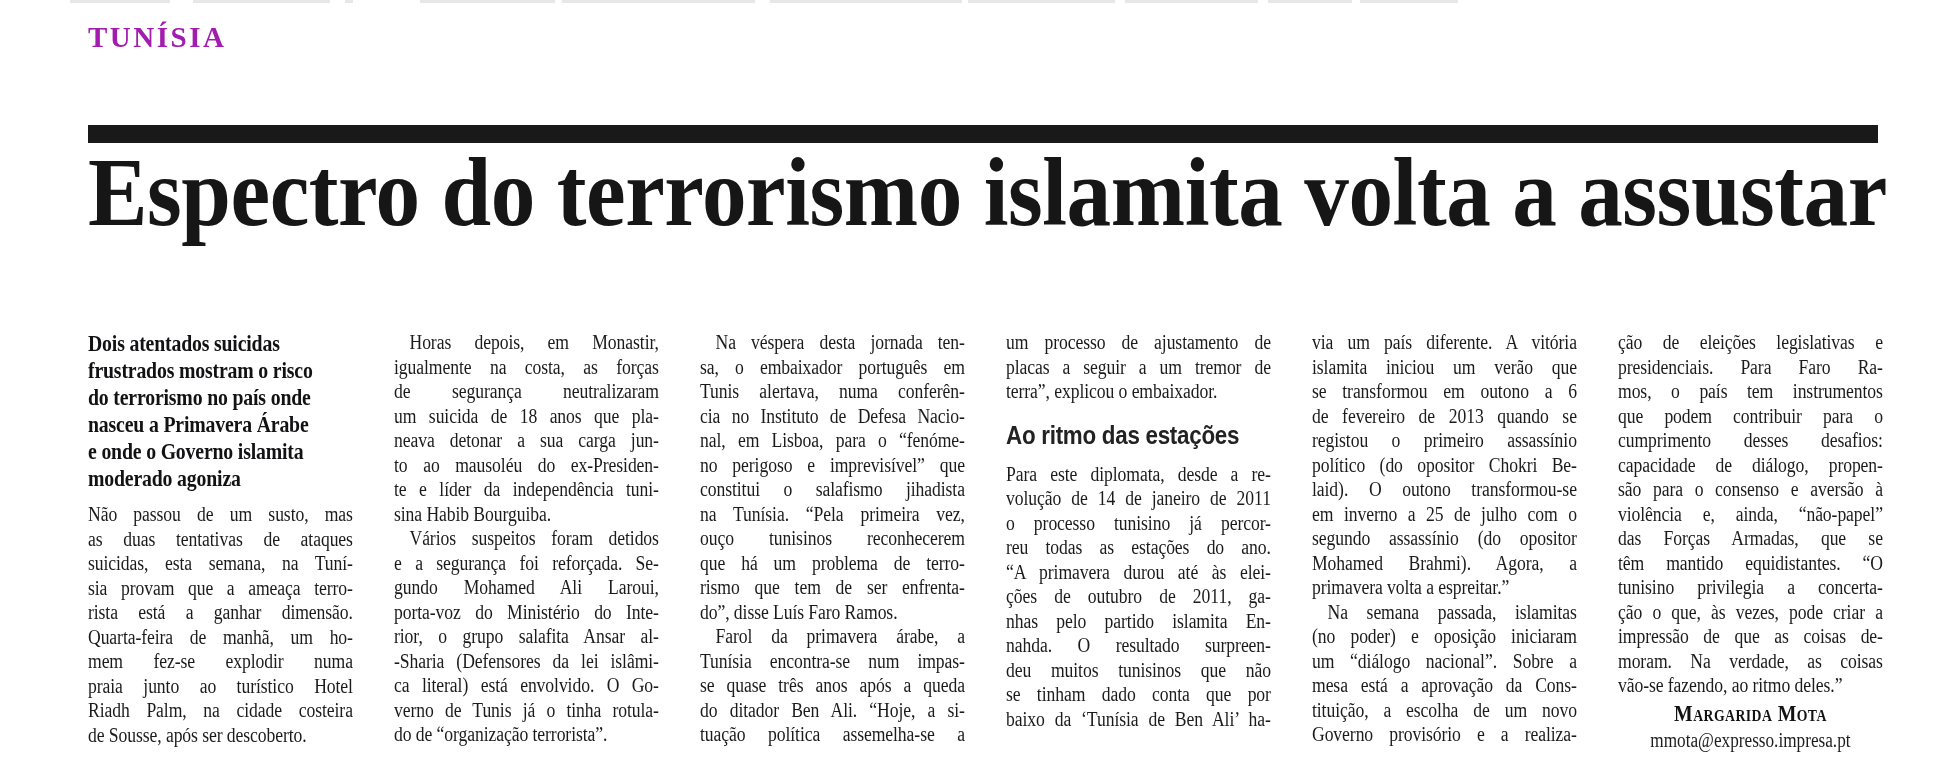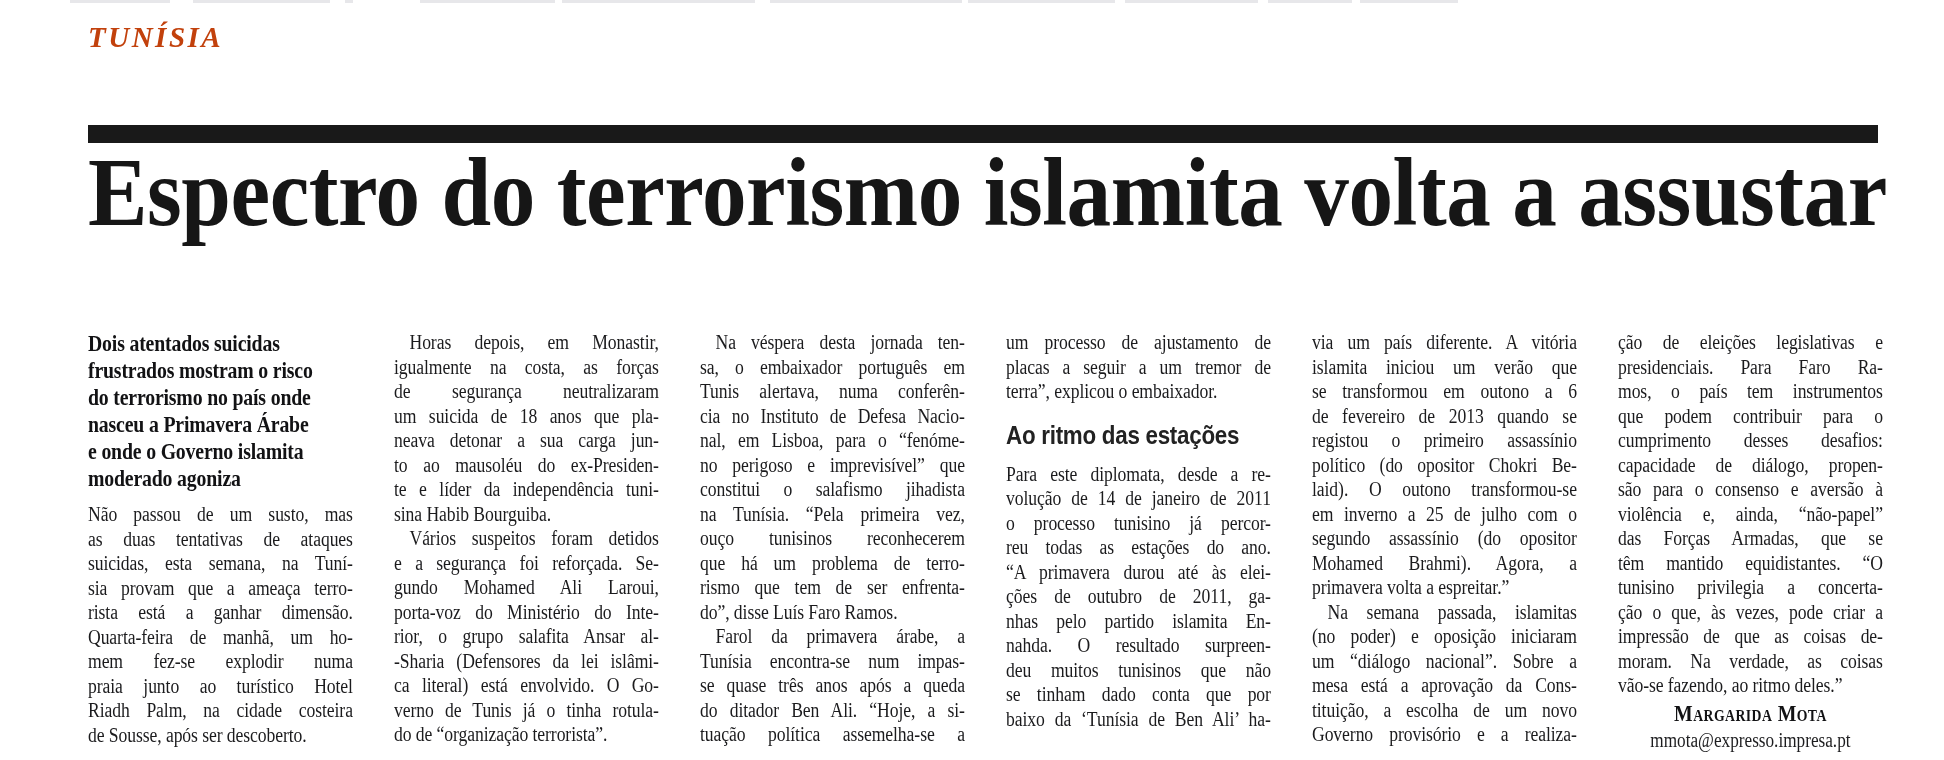--- a/index.html
+++ b/index.html
@@ -62,21 +62,21 @@
     <div class="frag" style="left: 345px; width: 8px;"></div>
     <div class="frag" style="left: 420px; width: 135px;"></div>
     <div class="frag" style="left: 562px; width: 193px;"></div>
     <div class="frag" style="left: 770px; width: 192px;"></div>
     <div class="frag" style="left: 968px; width: 147px;"></div>
     <div class="frag" style="left: 1125px; width: 133px;"></div>
     <div class="frag" style="left: 1268px; width: 84px;"></div>
     <div class="frag" style="left: 1360px; width: 98px;"></div>
   </div>
 
-<div class="kicker" style="color: #c2410c; font-style: italic;">TUNÍSIA</div>
+<div class="kicker" style="color: #a21caf;">TUNÍSIA</div>
 
 <div class="bar" style="background: rgb(25, 25, 25);"></div>
 
 <h1 class="headline" style="margin:0;font-weight:700;">Espectro do terrorismo islamita volta a assustar</h1>
 
 <div id="article">
     <div class="col" style="left: 88px;">
       <div class="block lead">
         <div class="t-line">Dois atentados suicidas</div>
         <div class="t-line">frustrados mostram o risco</div>

